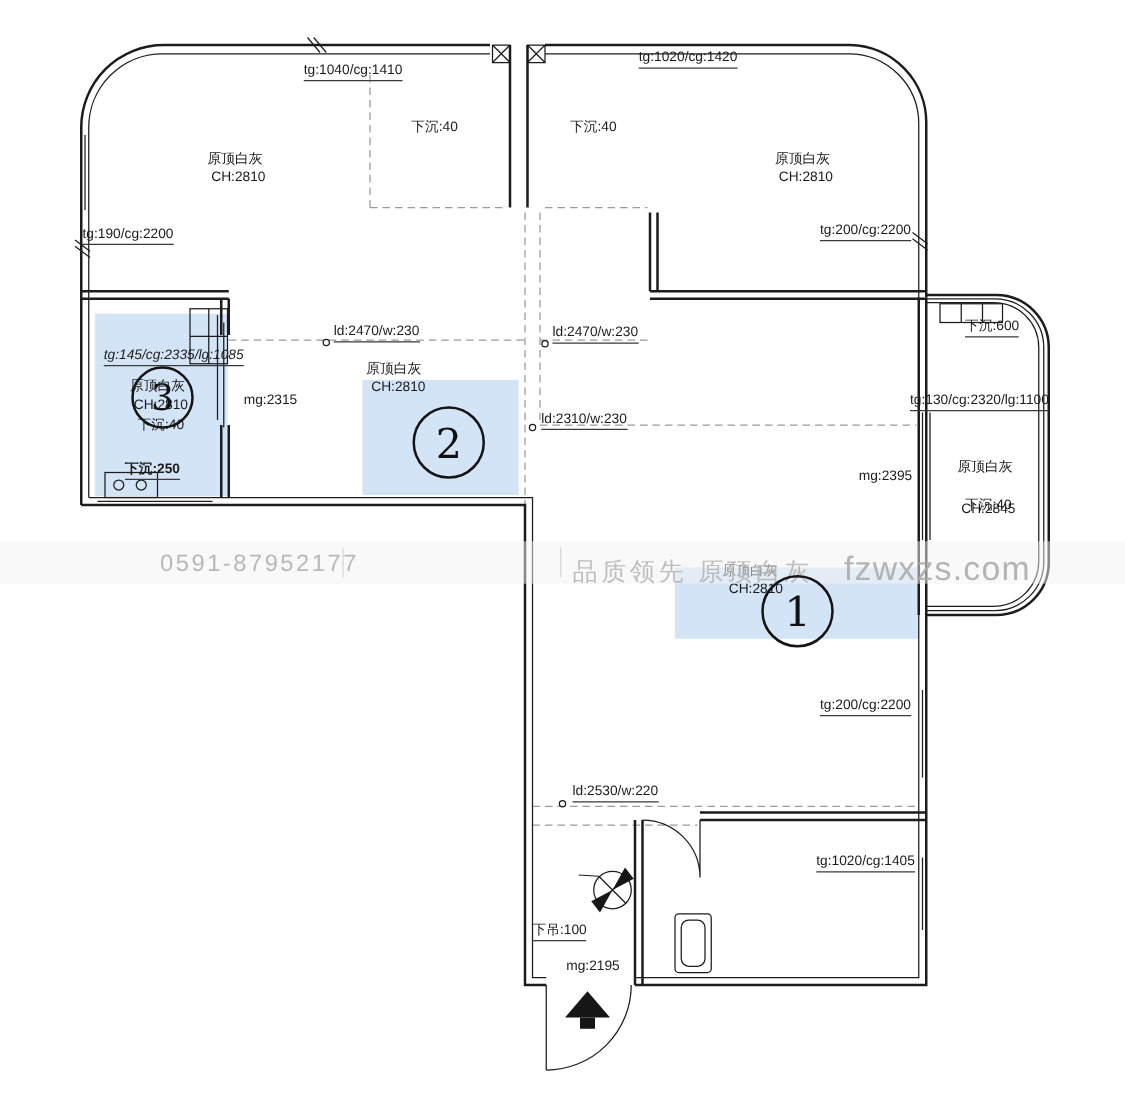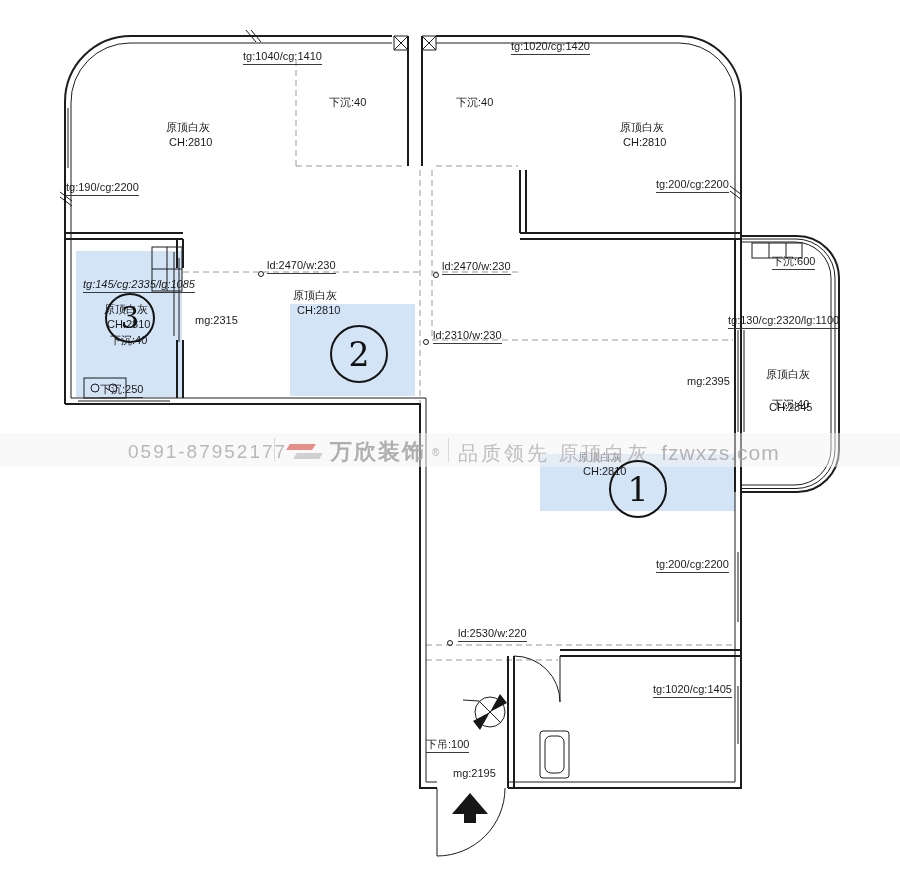--- a/index.html
+++ b/index.html
@@ -29,21 +29,21 @@
   .wm-d2{left:448px;top:438px;}
   .wm-logo{left:286px;top:437px;display:flex;align-items:center;gap:6px;}
   .wm-logo-mark{position:relative;display:inline-block;width:38px;height:20px;}
   .wm-logo-mark::before{content:"";position:absolute;left:2px;top:2px;width:26px;height:6px;
                         background:var(--logoRed);opacity:.55;transform:skewX(-32deg);}
   .wm-logo-mark::after{content:"";position:absolute;left:9px;top:11px;width:26px;height:6px;
                        background:#c6c6c6;opacity:.8;transform:skewX(-32deg);}
   .wm-brand{font-size:22px;font-weight:bold;letter-spacing:2px;color:rgba(162,162,162,.85);}
   .wm-reg{font-size:10px;color:rgba(162,162,162,.85);vertical-align:super;}
   .wm-slogan{left:458px;top:440px;font-size:20px;letter-spacing:3px;color:rgba(175,175,175,.8);}
-  .wm-site{font-size:21px;letter-spacing:1px;margin-left:2px;color:rgba(168,168,168,.85);}
+  .wm-site{font-size:27px;letter-spacing:1px;margin-left:16px;color:rgba(168,168,168,.85);}
 
   
   #circles{position:absolute;left:0;top:0;width:100%;height:100%;z-index:4;pointer-events:none;}
   .zone-circle{position:absolute;border:2.5px solid #141414;border-radius:50%;
                display:flex;align-items:center;justify-content:center;
                font-family:"DejaVu Serif","Liberation Serif",serif;color:#111;background:transparent;}
 </style>
 </head>
 <body>
 
@@ -175,38 +175,33 @@
       <div class="lbl" style="left: 110px; top: 334px;">下沉:40</div>
       <div class="lbl" style="left: 195px; top: 314px;">mg:2315</div>
       <div class="lbl" style="left: 293px; top: 289px;">原顶白灰</div>
       <div class="lbl" style="left: 297px; top: 304px;">CH:2810</div>
       <div class="lbl u" style="left: 728px; top: 314px;">tg:130/cg:2320/lg:1100</div>
       <div class="lbl u" style="left: 433px; top: 329px;">ld:2310/w:230</div>
       <div class="lbl" style="left: 687px; top: 375px; text-align: center;">mg:2395</div>
       <div class="lbl" style="left: 766px; top: 368px;">原顶白灰</div>
       <div class="lbl" style="left: 769px; top: 401px;">CH:2845</div>
       <div class="lbl" style="left: 772px; top: 398px;">下沉:40</div>
-      <div class="lbl u" style="left: 100px; top: 383px;">下沉:250</div>
+      <div class="lbl u" style="left: 100px; top: 369px; font-weight: bold;">下沉:250</div>
       <div class="lbl" style="left: 578px; top: 451px;">原顶白灰</div>
       <div class="lbl" style="left: 583px; top: 465px;">CH:2810</div>
       <div class="lbl u" style="left: 656px; top: 558px;">tg:200/cg:2200</div>
       <div class="lbl u" style="left: 458px; top: 627px;">ld:2530/w:220</div>
       <div class="lbl u" style="left: 653px; top: 683px;">tg:1020/cg:1405</div>
       <div class="lbl u" style="left: 426px; top: 738px;">下吊:100</div>
       <div class="lbl" style="left: 453px; top: 767px;">mg:2195</div>
     </div>
 
   <div class="wm-band"></div>
   <span class="wm wm-phone">0591-87952177</span>
   <div class="wm-div wm-d1"></div>
-  <span class="wm wm-logo">
-    <span class="wm-logo-mark"></span>
-    <span class="wm-brand">万欣装饰</span>
-    <span class="wm-reg">®</span>
-  </span>
   <div class="wm-div wm-d2"></div>
   <span class="wm wm-slogan">
     <span>品质领先 原顶白灰</span>
     <span class="wm-site">fzwxzs.com</span>
   </span>
 
   <div id="circles">
       <div class="zone-circle" style="width: 54px; height: 54px; left: 609px; top: 460px; font-size: 33px;">1</div>
       <div class="zone-circle" style="width: 54px; height: 54px; left: 330px; top: 325px; font-size: 33px;">2</div>
       <div class="zone-circle" style="width: 46px; height: 46px; left: 105px; top: 293px; font-size: 29px;">3</div>

